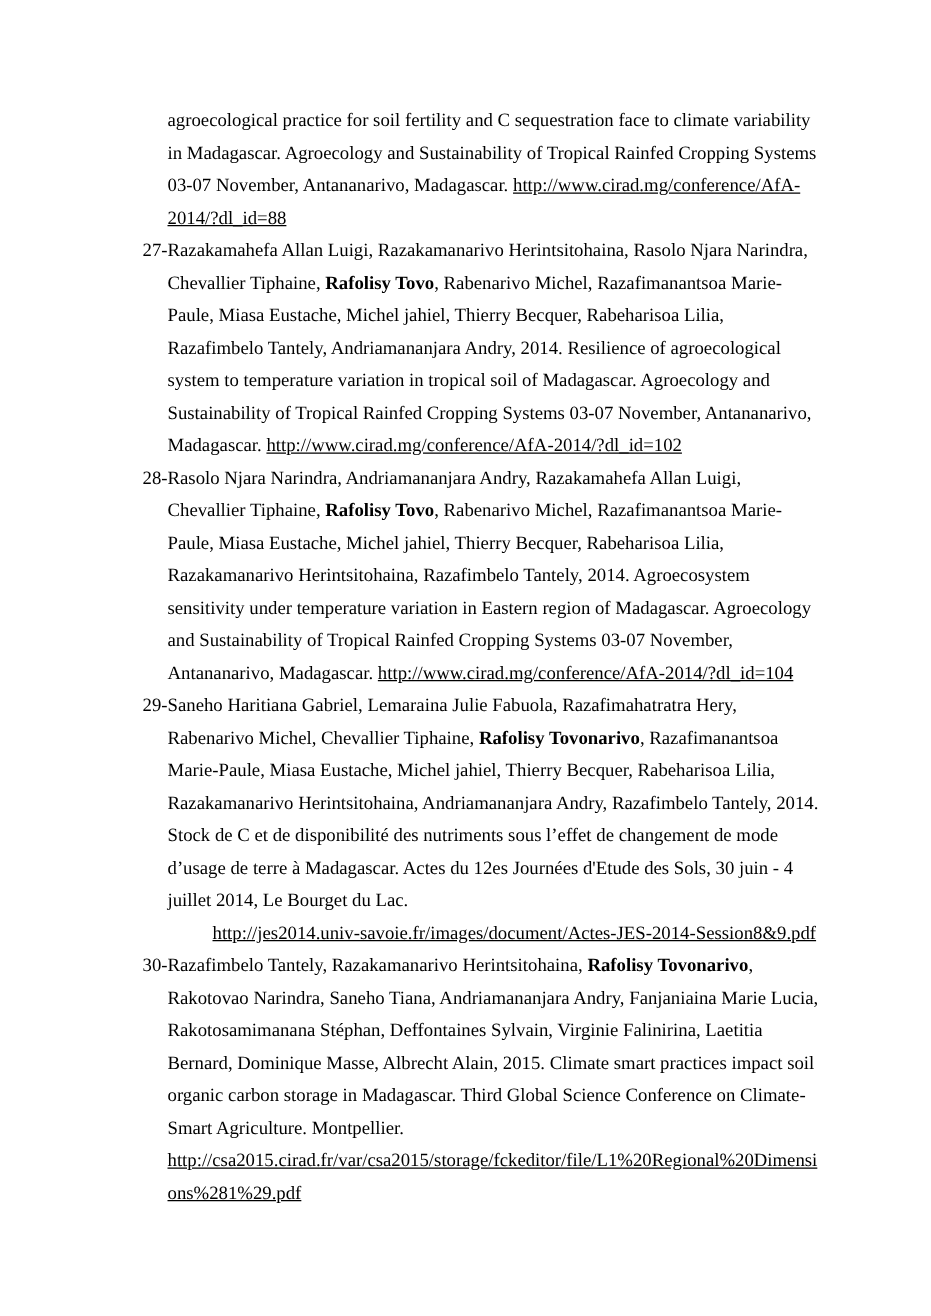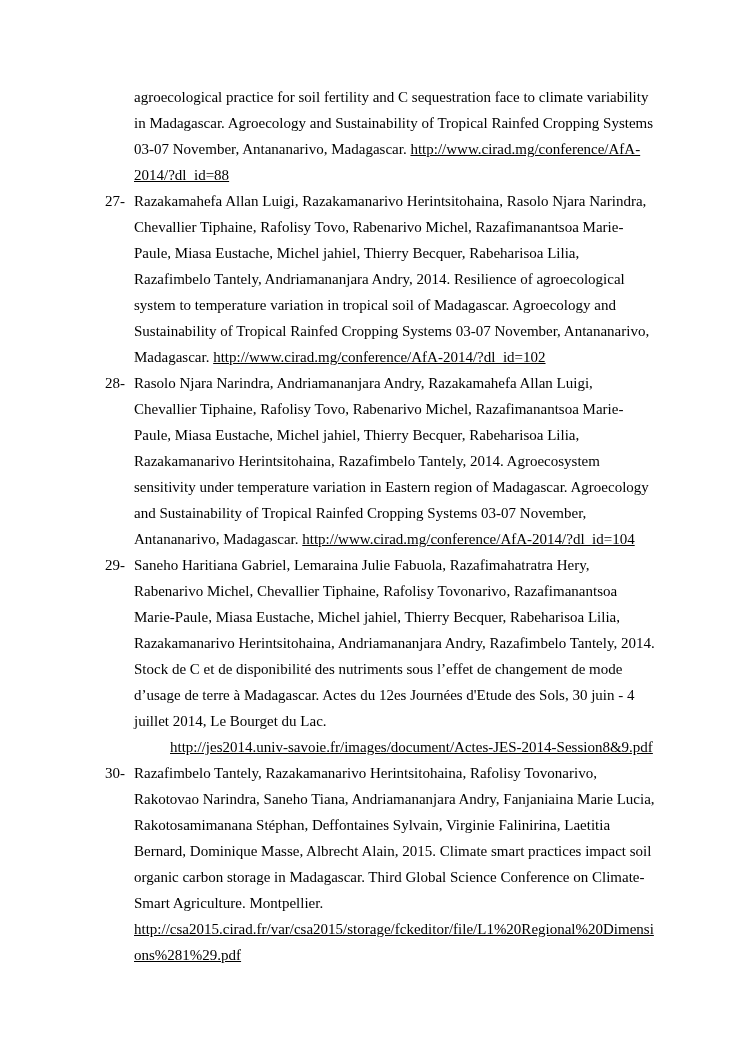--- a/index.html
+++ b/index.html
@@ -34,26 +34,27 @@
     margin: 0;
     padding-left: 29px;
   }
   .ref.numbered {
     text-indent: -29px;
   }
   .ref-number {
     display: inline-block;
     width: 29px;
     text-indent: 0;
+    text-align: right;
   }
   .seg-normal {
     font-weight: normal;
   }
   .seg-bold {
-    font-weight: normal;
+    font-weight: bold;
   }
   a.seg-link {
     color: #000000;
     text-decoration: underline;
     overflow-wrap: break-word;
     word-wrap: break-word;
     cursor: pointer;
   }
   a.seg-link.nowrap {
     white-space: nowrap;

